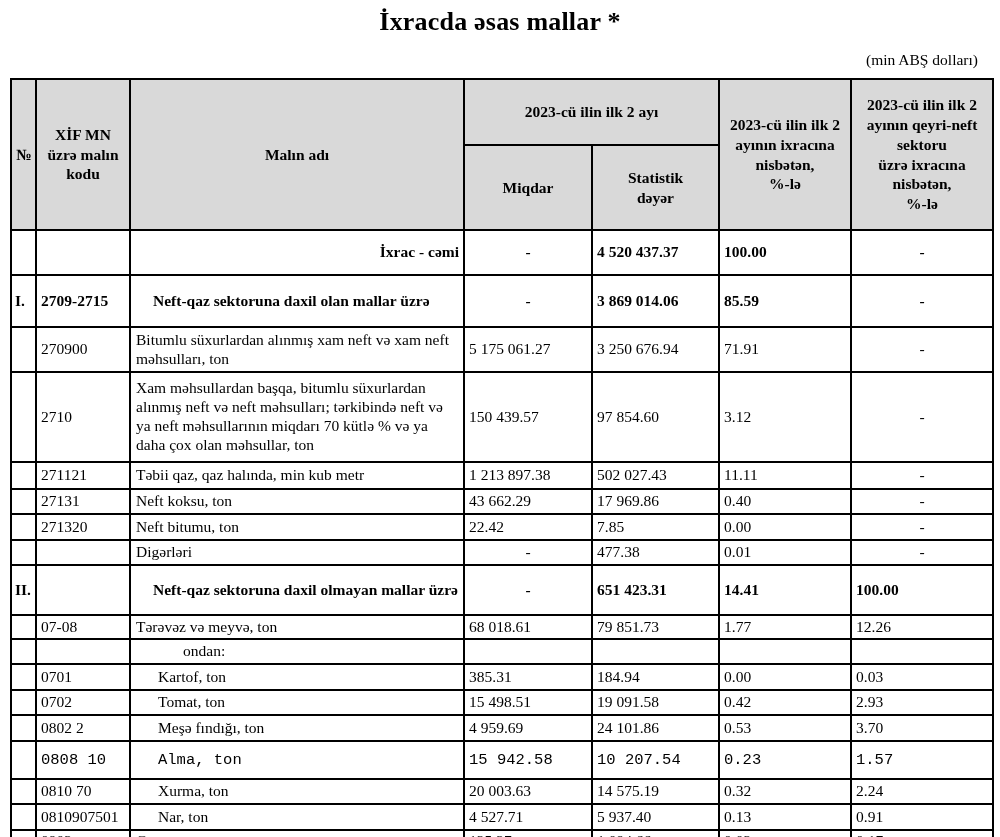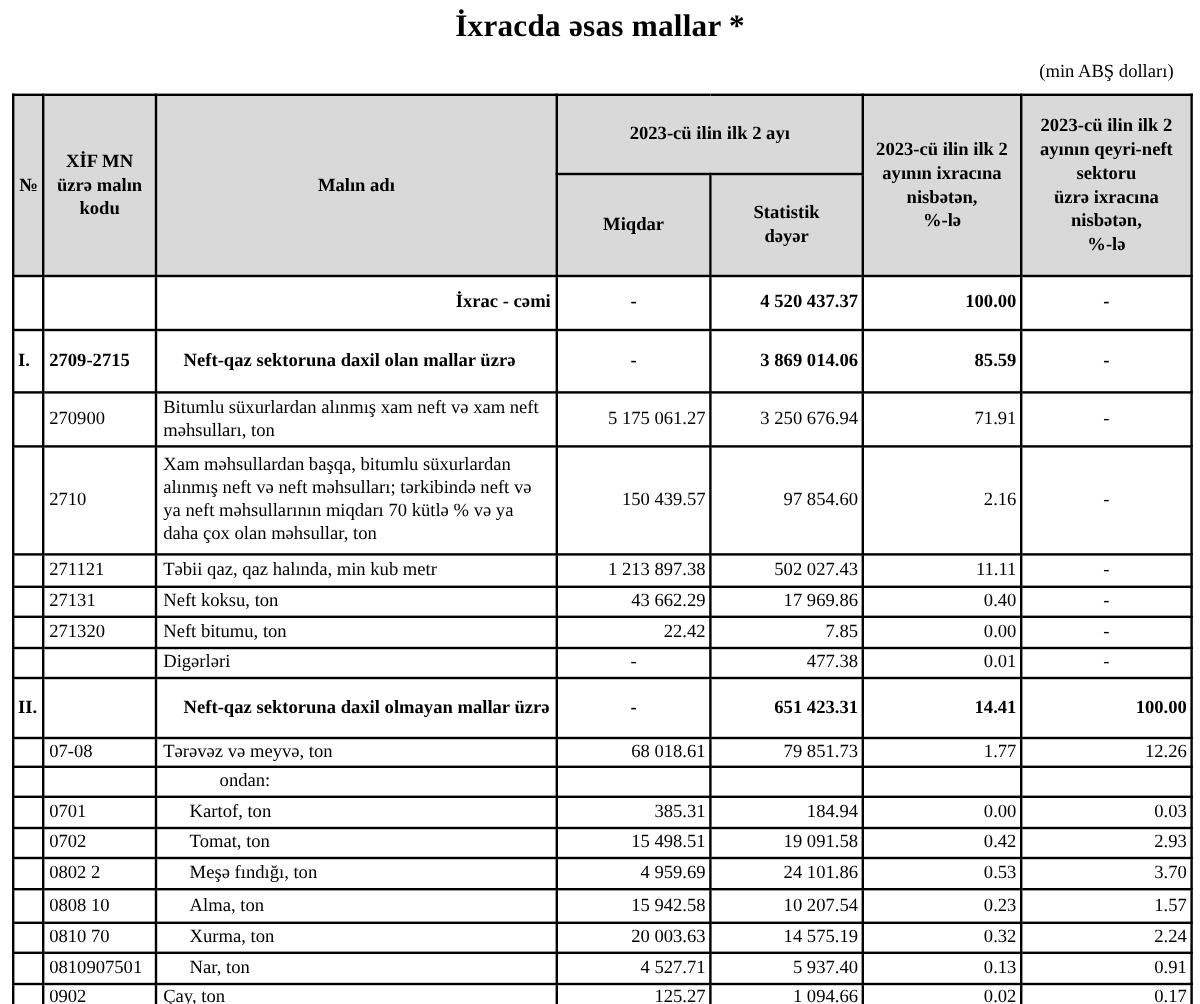--- a/index.html
+++ b/index.html
@@ -30,21 +30,21 @@
     font-size: 15.5px;
     vertical-align: middle;
     overflow: hidden;
   }
   th {
     background: #d9d9d9; font-weight: bold;
     text-align: center; line-height: 1.28;
   }
   th.prewrap { white-space: pre-line; }
   td { line-height: 1.22; }
-  td.num  { text-align: right; padding-right: 3px; }
+  td.num  { padding-right: 3px; }
   td.dash { text-align: center; }
   td.c-name { padding-left: 5px; }
   td.c-name.center { text-align: right; padding-left: 4px; }
   td.c-no   { padding-left: 3px; padding-right: 1px; }
   td.c-code { padding-left: 4px; padding-right: 1px; }
   tr.section td { font-weight: bold; }
 </style>
 </head>
 <body>
 
@@ -111,21 +111,21 @@
     <td class="c-val num">3 250 676.94</td>
     <td class="c-p1 num">71.91</td>
     <td class="c-p2 dash">-</td>
   </tr>
       <tr style="height: 90px;">
     <td class="c-no"></td>
     <td class="c-code">2710</td>
     <td class="c-name">Xam məhsullardan başqa, bitumlu süxurlardan alınmış neft və neft məhsulları; tərkibində neft və ya neft məhsullarının miqdarı 70 kütlə % və ya daha çox olan məhsullar, ton</td>
     <td class="c-qty num">150 439.57</td>
     <td class="c-val num">97 854.60</td>
-    <td class="c-p1 num">2.16</td>
+    <td class="c-p1 num">3.12</td>
     <td class="c-p2 dash">-</td>
   </tr>
       <tr style="height: 27px;">
     <td class="c-no"></td>
     <td class="c-code">271121</td>
     <td class="c-name">Təbii qaz, qaz halında, min kub metr</td>
     <td class="c-qty num">1 213 897.38</td>
     <td class="c-val num">502 027.43</td>
     <td class="c-p1 num">11.11</td>
     <td class="c-p2 dash">-</td>
@@ -204,21 +204,21 @@
   </tr>
       <tr style="height: 26px;">
     <td class="c-no"></td>
     <td class="c-code">0802 2</td>
     <td class="c-name" style="padding-left: 27px;">Meşə fındığı, ton</td>
     <td class="c-qty num">4 959.69</td>
     <td class="c-val num">24 101.86</td>
     <td class="c-p1 num">0.53</td>
     <td class="c-p2 num">3.70</td>
   </tr>
-      <tr style="height: 28px;">
+      <tr style="height: 38px; font-family: Liberation Mono, monospace;">
     <td class="c-no"></td>
     <td class="c-code">0808 10</td>
     <td class="c-name" style="padding-left: 27px;">Alma, ton</td>
     <td class="c-qty num">15 942.58</td>
     <td class="c-val num">10 207.54</td>
     <td class="c-p1 num">0.23</td>
     <td class="c-p2 num">1.57</td>
   </tr>
       <tr style="height: 25px;">
     <td class="c-no"></td>

